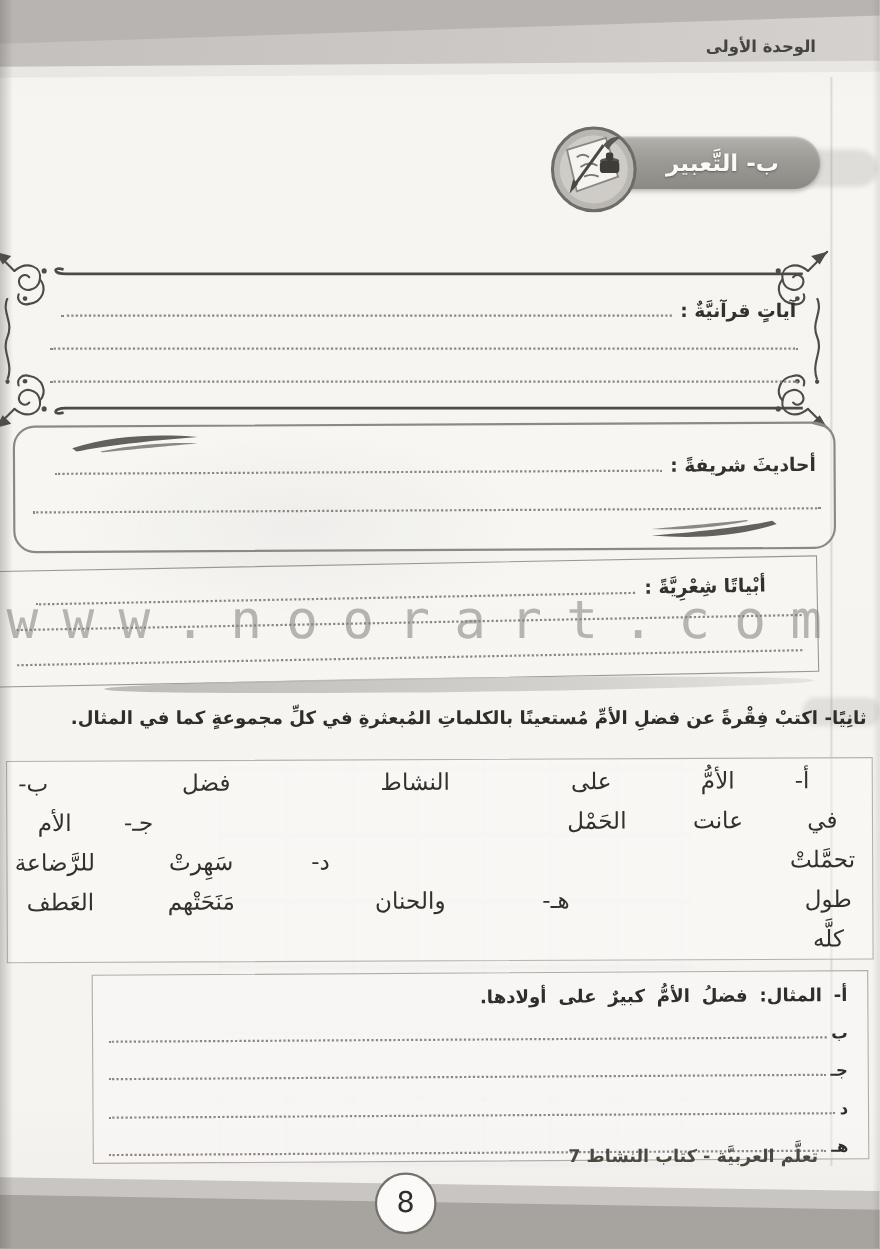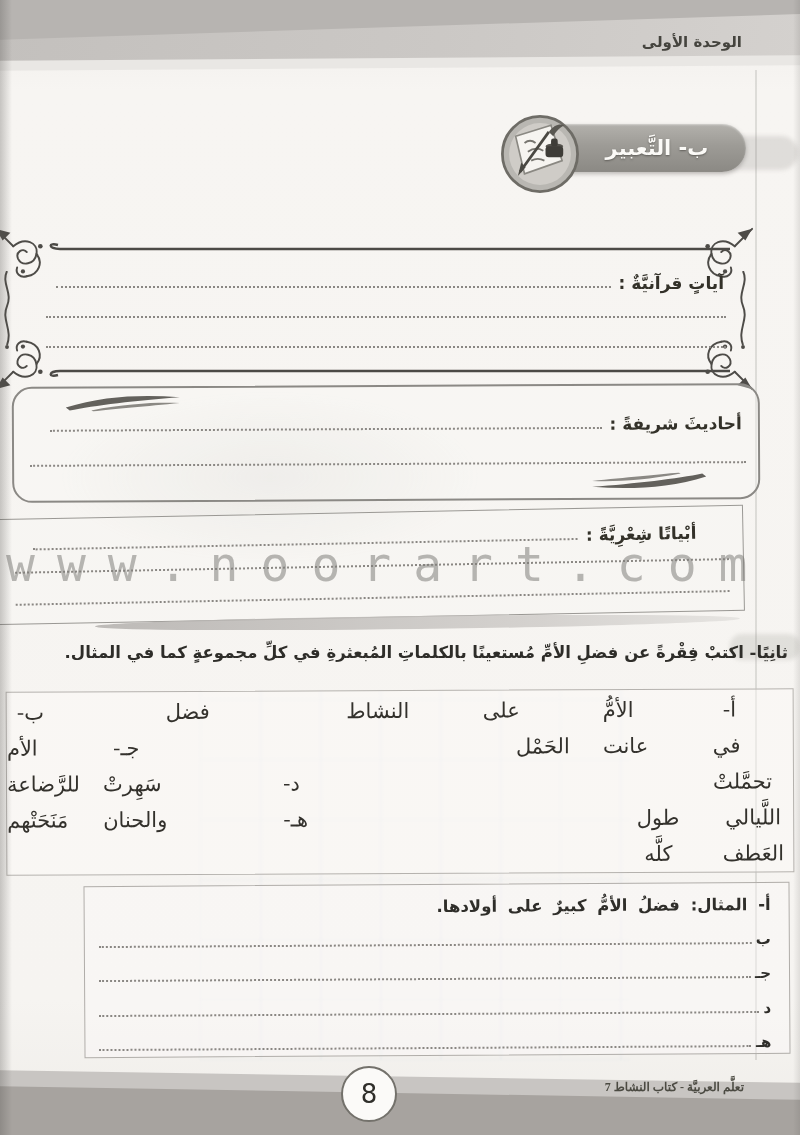--- a/index.html
+++ b/index.html
@@ -79,40 +79,40 @@
   
   .word-table{position:absolute;left:6px;top:690px;width:786px;height:180px;border:1.5px solid #b5b2ae;
     background:rgba(252,251,249,0.45);direction:rtl;display:grid;
     grid-template-columns:80px 110px 120px 210px 170px 1fr;
     grid-auto-rows:36px;align-items:center;transform:rotate(-0.25deg);padding-top:2px;}
   .word-table .cell{font-size:21px;font-weight:normal;color:#33312c;text-align:center;}
   .word-table .letter{text-align:left;padding-left:6px;padding-right:0;text-align:start;}
   .word-table .letter{text-align:right;padding-right:0;padding-left:0;direction:rtl;text-align:left;}
   .word-table .w1,.word-table .w2{text-align:right;padding-left:14px;text-align:left;}
   
-  .word-table .w1,.word-table .w2{text-align:left;padding-right:10px;padding-left:0;}
+  .word-table .w1,.word-table .w2{text-align:center;padding-right:10px;padding-left:0;}
   .word-table .letter{text-align:left;padding-left:10px;}
   
   .answer-box{position:absolute;left:84px;top:884px;width:706px;height:172px;border:1.5px solid #b0ada9;
     background:rgba(252,251,249,0.4);transform:rotate(-0.35deg);direction:rtl;
     padding:10px 18px 8px 14px;box-sizing:border-box;}
   .example-line{font-size:16.5px;font-weight:bold;color:#2f2e2a;word-spacing:5px;margin-top:2px;}
   .ans-line{display:flex;direction:rtl;align-items:flex-end;margin-top:13px;}
   .ans-letter{font-size:15px;font-weight:bold;color:#2f2e2a;}
   .ans-line .dots{margin:0 4px 4px 0;}
   
   .band-bot-light{position:absolute;inset:0;background:#c8c5c2;
     clip-path:polygon(0 94.3%,100% 95.4%,100% 100%,0 100%);z-index:7;}
   .band-bot-dark{position:absolute;inset:0;background:#a7a39f;
     clip-path:polygon(0 95.7%,100% 96.9%,100% 100%,0 100%);z-index:7;}
   .page-circle{position:absolute;left:341px;top:1066px;width:52px;height:52px;border-radius:50%;
     background:#fbfaf8;border:2px solid #73716b;display:flex;align-items:center;justify-content:center;
     font-size:26px;color:#2f2e2a;z-index:8;}
-  .footer-text{position:absolute;top:1080px;right:56px;font-size:12px;font-weight:bold;color:#4b4a42;
-    direction:rtl;z-index:8;font-family:Liberation Serif, serif;}
+  .footer-text{position:absolute;top:1041px;right:56px;font-size:16px;font-weight:bold;color:#4b4a42;
+    direction:rtl;z-index:8;}
   
   .edge-l{position:absolute;left:0;top:0;bottom:0;width:12px;z-index:9;pointer-events:none;
     background:linear-gradient(90deg,rgba(85,83,80,0.30),rgba(85,83,80,0));}
   .edge-r{position:absolute;right:0;top:0;bottom:0;width:7px;z-index:9;pointer-events:none;
     background:linear-gradient(270deg,rgba(85,83,80,0.14),rgba(85,83,80,0));}
 </style>
 </head>
 <body>
 
 <div id="page">
@@ -255,21 +255,20 @@
 
     <div class="cell letter">جـ-</div>
     <div class="cell w1">الأم</div>
     <div class="cell w2">تحمَّلتْ</div>
     <div class="cell"></div>
     <div class="cell"></div>
 
     <div class="cell letter">د-</div>
     <div class="cell w1">سَهِرتْ</div>
     <div class="cell w2">للرَّضاعة</div>
-    <div class="cell">اللَّيالي</div>
     <div class="cell">طول</div>
     <div class="cell"></div>
 
     <div class="cell letter">هـ-</div>
     <div class="cell w1">والحنان</div>
     <div class="cell w2">مَنَحَتْهم</div>
     <div class="cell">العَطف</div>
     <div class="cell">كلَّه</div>
     <div class="cell"></div>
   </div>

